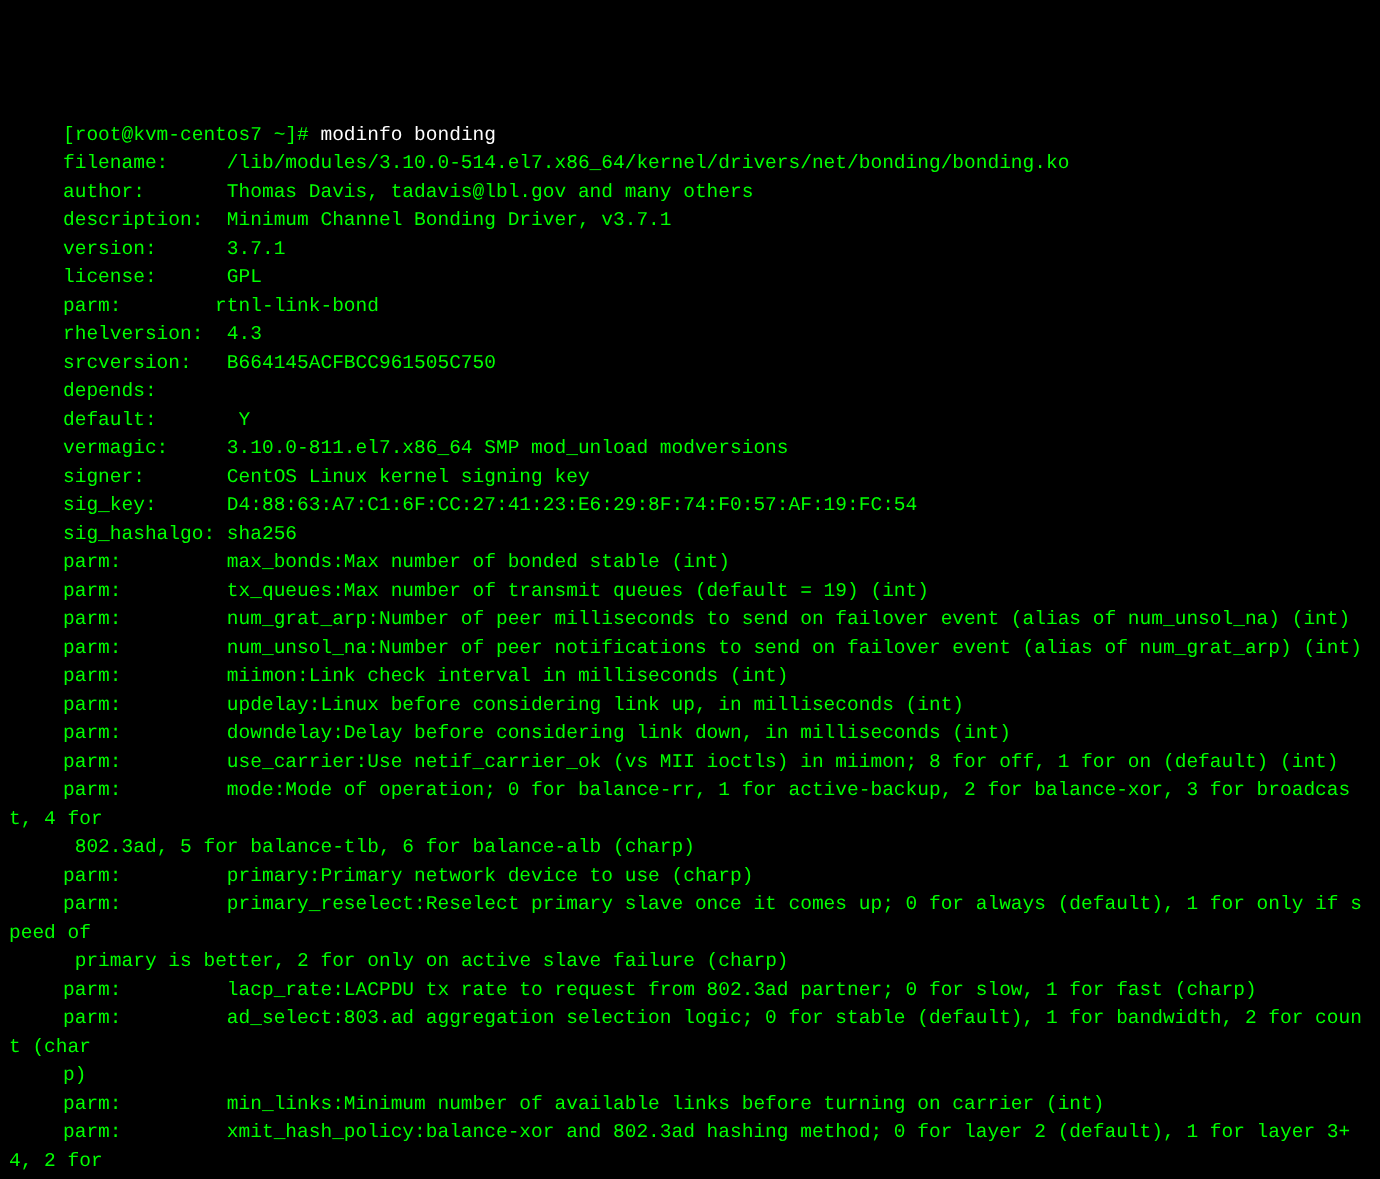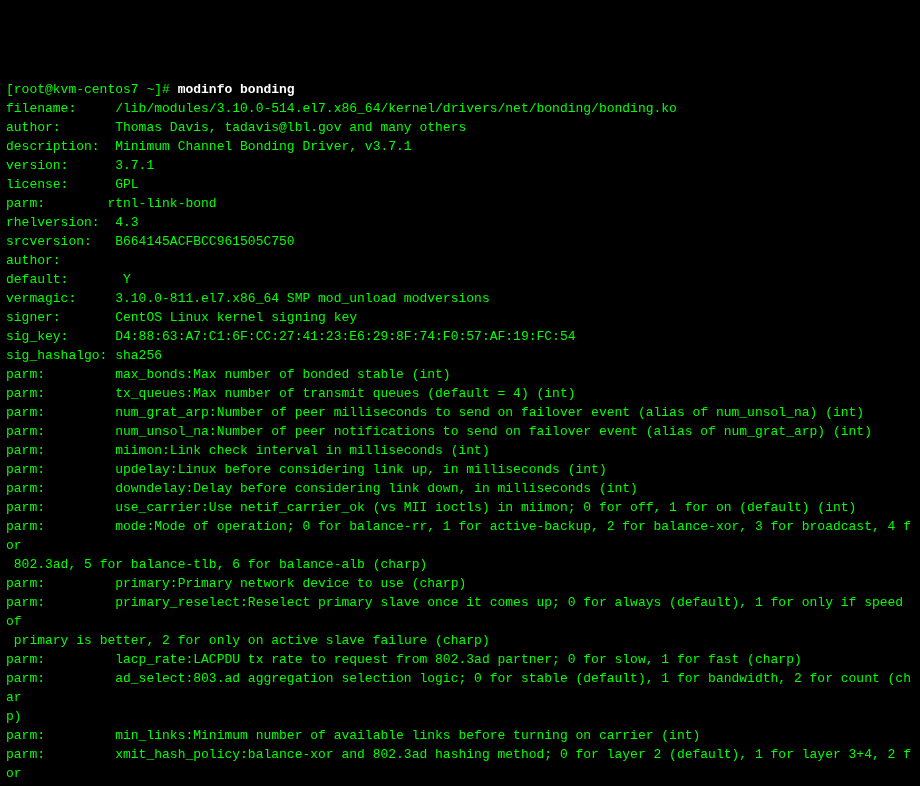--- a/index.html
+++ b/index.html
@@ -10,51 +10,51 @@
     font-family: "Consolas", "Courier New", monospace;
     font-size: 13px;
     line-height: 19px;
     width: 920px;
     height: 786px;
     box-sizing: border-box;
     overflow: hidden;
     white-space: pre-wrap;
     word-break: break-all;
   }
-  .white { color: #ffffff; font-weight: bold; }
-  .green { color: #00ff00; }
+  .white { color: #ffffff; }
+  .green { color: #00ff00; margin-left: 36px; }
 </style>
 </head>
 <body>
 
 
 
 <div id="terminal"><span class="green">[root@kvm-centos7 ~]# </span><span class="white">modinfo bonding</span>
 <span class="green">filename:     /lib/modules/3.10.0-514.el7.x86_64/kernel/drivers/net/bonding/bonding.ko</span>
 <span class="green">author:       Thomas Davis, tadavis@lbl.gov and many others</span>
 <span class="green">description:  Minimum Channel Bonding Driver, v3.7.1</span>
 <span class="green">version:      3.7.1</span>
 <span class="green">license:      GPL</span>
 <span class="green">parm:        rtnl-link-bond</span>
 <span class="green">rhelversion:  4.3</span>
 <span class="green">srcversion:   B664145ACFBCC961505C750</span>
-<span class="green">author:      </span>
+<span class="green">depends:      </span>
 <span class="green">default:       Y</span>
 <span class="green">vermagic:     3.10.0-811.el7.x86_64 SMP mod_unload modversions</span>
 <span class="green">signer:       CentOS Linux kernel signing key</span>
 <span class="green">sig_key:      D4:88:63:A7:C1:6F:CC:27:41:23:E6:29:8F:74:F0:57:AF:19:FC:54</span>
 <span class="green">sig_hashalgo: sha256</span>
 <span class="green">parm:         max_bonds:Max number of bonded stable (int)</span>
-<span class="green">parm:         tx_queues:Max number of transmit queues (default = 4) (int)</span>
+<span class="green">parm:         tx_queues:Max number of transmit queues (default = 19) (int)</span>
 <span class="green">parm:         num_grat_arp:Number of peer milliseconds to send on failover event (alias of num_unsol_na) (int)</span>
 <span class="green">parm:         num_unsol_na:Number of peer notifications to send on failover event (alias of num_grat_arp) (int)</span>
 <span class="green">parm:         miimon:Link check interval in milliseconds (int)</span>
 <span class="green">parm:         updelay:Linux before considering link up, in milliseconds (int)</span>
 <span class="green">parm:         downdelay:Delay before considering link down, in milliseconds (int)</span>
-<span class="green">parm:         use_carrier:Use netif_carrier_ok (vs MII ioctls) in miimon; 0 for off, 1 for on (default) (int)</span>
+<span class="green">parm:         use_carrier:Use netif_carrier_ok (vs MII ioctls) in miimon; 8 for off, 1 for on (default) (int)</span>
 <span class="green">parm:         mode:Mode of operation; 0 for balance-rr, 1 for active-backup, 2 for balance-xor, 3 for broadcast, 4 for</span>
 <span class="green"> 802.3ad, 5 for balance-tlb, 6 for balance-alb (charp)</span>
 <span class="green">parm:         primary:Primary network device to use (charp)</span>
 <span class="green">parm:         primary_reselect:Reselect primary slave once it comes up; 0 for always (default), 1 for only if speed of</span>
 <span class="green"> primary is better, 2 for only on active slave failure (charp)</span>
 <span class="green">parm:         lacp_rate:LACPDU tx rate to request from 802.3ad partner; 0 for slow, 1 for fast (charp)</span>
 <span class="green">parm:         ad_select:803.ad aggregation selection logic; 0 for stable (default), 1 for bandwidth, 2 for count (char</span>
 <span class="green">p)</span>
 <span class="green">parm:         min_links:Minimum number of available links before turning on carrier (int)</span>
 <span class="green">parm:         xmit_hash_policy:balance-xor and 802.3ad hashing method; 0 for layer 2 (default), 1 for layer 3+4, 2 for</span>

